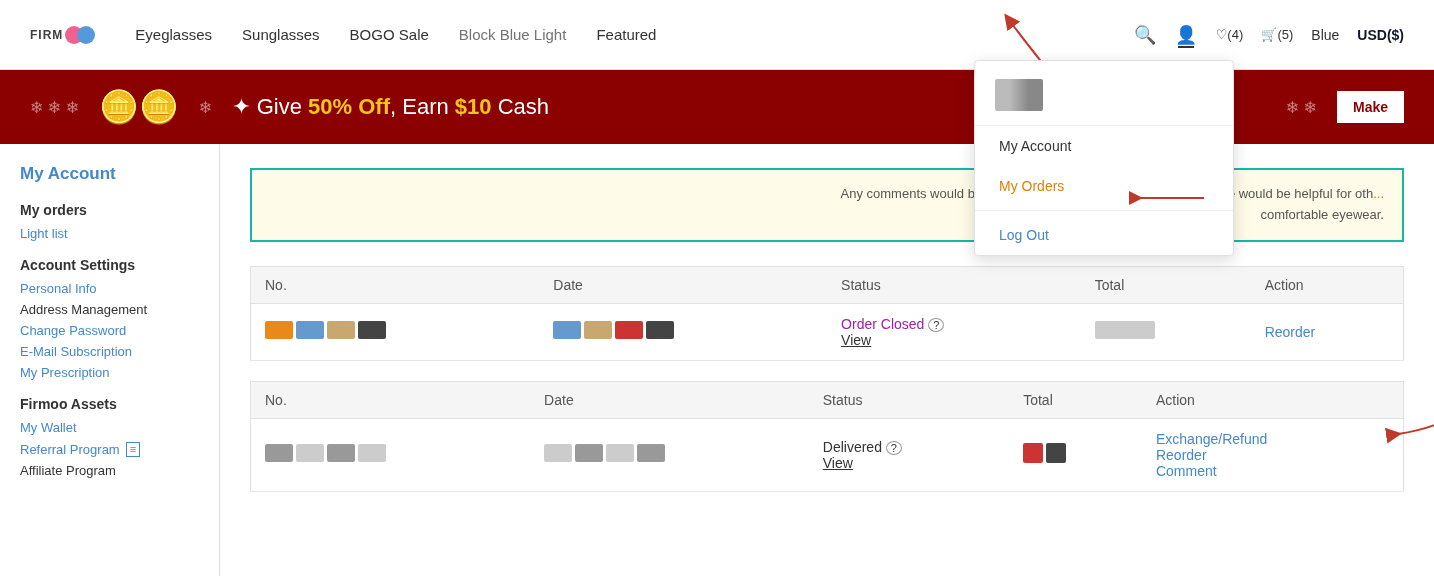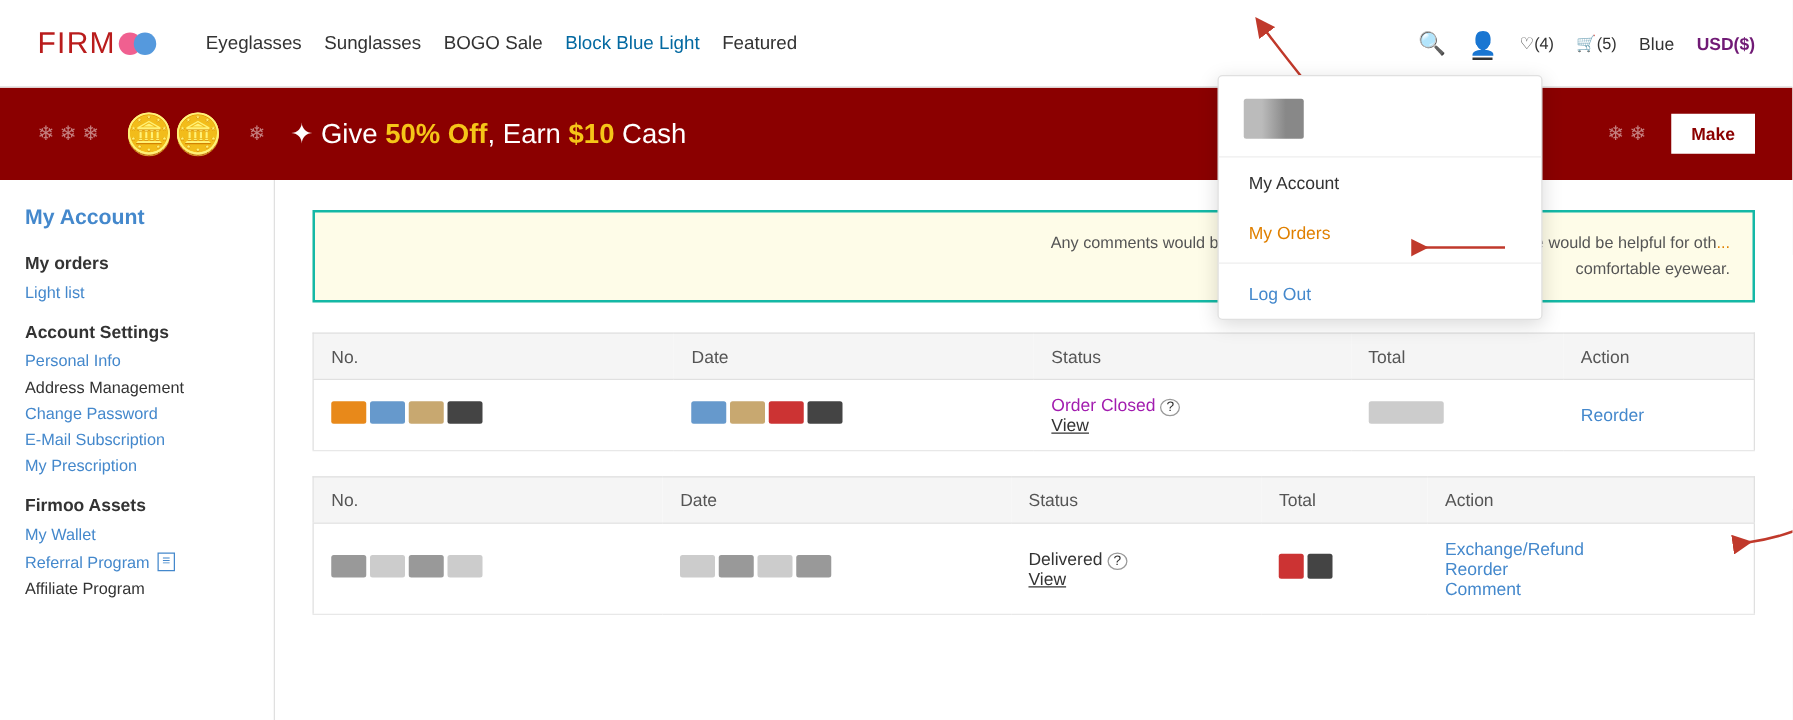--- a/index.html
+++ b/index.html
@@ -16,67 +16,67 @@
       position: relative;
       z-index: 100;
     }
     .logo {
       display: flex;
       align-items: center;
       margin-right: 40px;
       text-decoration: none;
     }
     .logo-text {
-      font-size: 24px;
-      font-weight: normal;
-      color: #b91c1c;
+      font-size: 12px;
+      font-weight: bold;
+      color: #404040;
       letter-spacing: 1px;
     }
     .logo-circles {
       display: inline-flex;
       margin-left: 2px;
     }
     .circle-pink {
       width: 18px; height: 18px; border-radius: 50%;
       background: #f06090;
       margin-right: -6px;
     }
     .circle-blue {
       width: 18px; height: 18px; border-radius: 50%;
       background: #5599dd;
     }
     .nav {
       display: flex;
       align-items: center;
-      gap: 18px;
+      gap: 30px;
       flex: 1;
     }
     .nav a {
       text-decoration: none;
       color: #333;
       font-size: 15px;
     }
-    .nav a.blue { color: #0369a1; }
+    .nav a.blue { color: #737373; }
     .header-right {
       display: flex;
       align-items: center;
       gap: 18px;
     }
     .header-icon {
       cursor: pointer;
       color: #555;
       font-size: 18px;
       position: relative;
     }
     .badge {
       font-size: 13px;
       color: #333;
     }
     .currency {
-      color: #701a75;
+      color: #0f172a;
       font-size: 14px;
       font-weight: bold;
     }
     .help-link { color: #333; font-size: 14px; }
 
     
     .banner {
       background: #8b0000;
       color: #fff;
       text-align: center;

